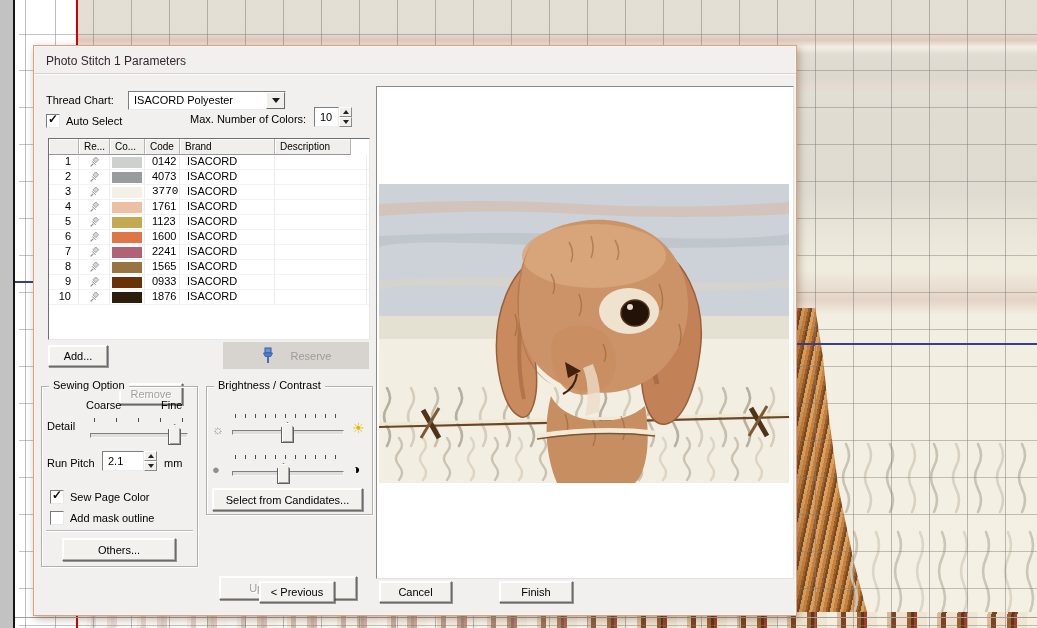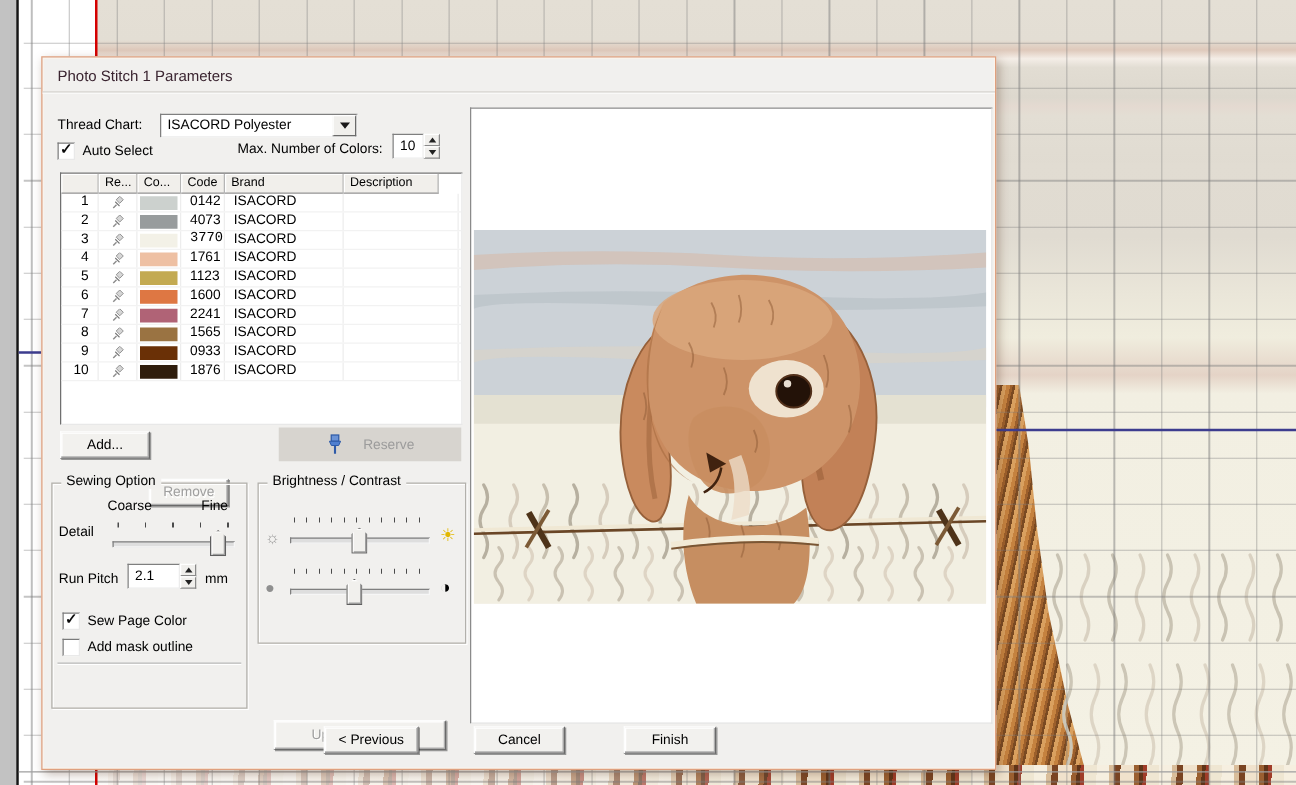--- a/index.html
+++ b/index.html
@@ -335,21 +335,21 @@
             <span class="tcell c-color" style="width: 35px;">
               <i class="swatch" style="background: rgb(47, 29, 12);"></i>
             </span>
             <span class="tcell c-code" style="width: 35px;">1876</span>
             <span class="tcell c-brand" style="width: 95px;">ISACORD</span>
             <span class="tcell c-desc" style="width: 92px;"></span>
           </div>
         </div>
     </div>
 
-    <button class="btn" style="left:14px;top:299px;width:72px">Add...</button>
+    <button class="btn" style="left:14px;top:299px;width:60px">Add...</button>
     <button class="btn disabled" style="left:85px;top:299px;width:64px">Remove</button>
     <div class="reserve">
       <span style="display:flex">
         <svg width="14" height="17" viewBox="0 0 14 17">
           <rect x="4" y="1" width="6" height="5" fill="#6b93d6" stroke="#2f5ba8" stroke-width="1"></rect>
           <path d="M2.5 6 h9 l-1.6 3.4 h-5.8 Z" fill="#4f7fd0" stroke="#2f5ba8" stroke-width="0.8"></path>
           <line x1="7" y1="9.5" x2="7" y2="16" stroke="#2f5ba8" stroke-width="1.7"></line>
         </svg>
       </span>
       <span>Reserve</span>
@@ -378,34 +378,36 @@
       <span class="lbl" style="left:122px;top:70px">mm</span>
       <div class="cbrow" style="left:8px;top:103px">
         <span class="cb on"></span>
         <span>Sew Page Color</span>
       </div>
       <div class="cbrow" style="left:8px;top:124px">
         <span class="cb"></span>
         <span>Add mask outline</span>
       </div>
       <div class="hsep" style="left:4px;right:4px;top:143px"></div>
+      <button class="btn" style="left:20px;top:151px;width:114px;height:23px">Others...</button>
     </div>
 
     <div class="group" style="left:172px;top:340px;width:165px;height:127px">
       <span class="group-title">Brightness / Contrast</span>
       <span class="slider-icon" style="left:5px;top:36px;color:#9a9a9a">☼</span>
       <div class="ticks" style="left:28px;top:27px;width:102px;--sp:10px"></div>
       <div class="track" style="left:25px;top:43px;width:110px"></div>
       <div class="thumb" style="left:74px;top:35px"></div>
       <span class="slider-icon" style="left:145px;top:35px;color:#e2b800;font-size:14px">☀</span>
       <span class="slider-icon" style="left:5px;top:76px;color:#8f8f8f">●</span>
       <div class="ticks" style="left:28px;top:68px;width:102px;--sp:10px"></div>
       <div class="track" style="left:25px;top:84px;width:110px"></div>
       <div class="thumb" style="left:70px;top:76px"></div>
       <span class="slider-icon" style="left:145px;top:76px;color:#000;font-size:14px">◑</span>
+      <button class="btn" style="left:5px;top:101px;width:151px;height:23px">Select from Candidates...</button>
     </div>
 
     <button class="btn disabled" style="left:185px;top:492px;width:138px;height:24px">Update Preview</button>
 
     <div class="preview">
       <svg class="pv" viewBox="0 0 410 299" preserveAspectRatio="none">
         <rect width="410" height="299" fill="#efece0"></rect>
         <rect width="410" height="142" fill="#ccd2d7"></rect>
         <path d="M0,20 Q100,14 200,20 T410,18 L410,30 Q300,36 200,30 T0,32 Z" fill="#d8b5a2" opacity="0.5"></path>
         <path d="M0,52 Q120,46 240,52 T410,50 L410,61 Q280,67 150,61 T0,63 Z" fill="#b9c2c8" opacity="0.7"></path>

